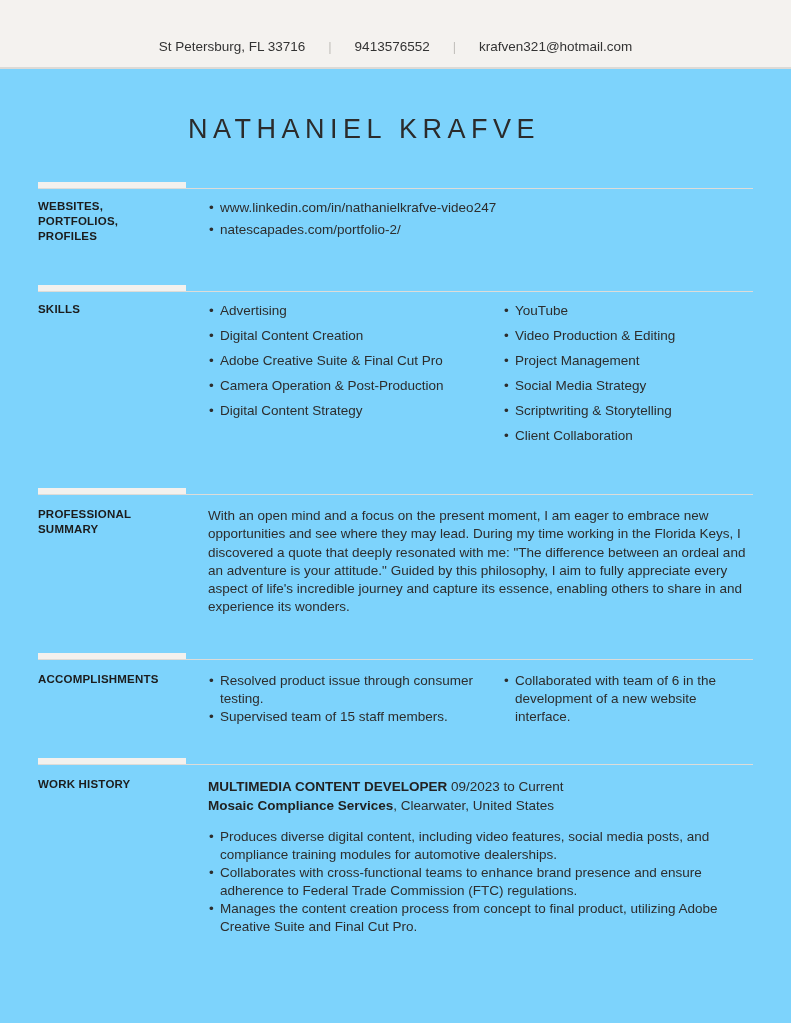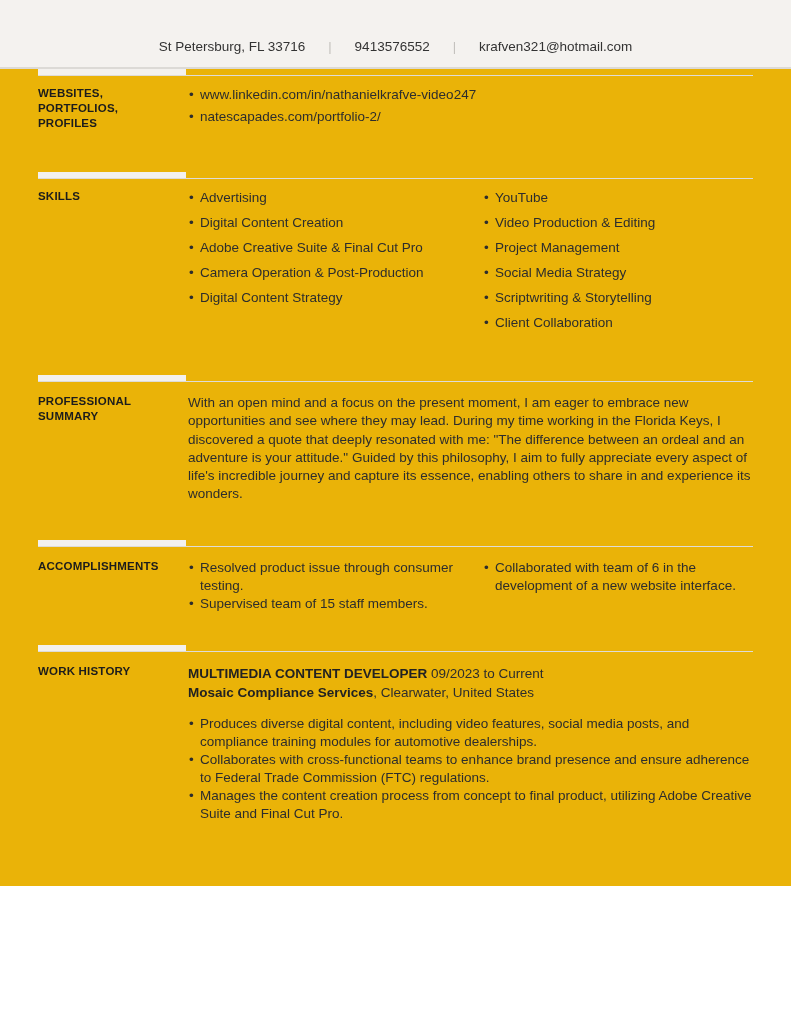--- a/index.html
+++ b/index.html
@@ -3,21 +3,21 @@
 <meta charset="utf-8">
 <style>
   html, body { margin: 0; padding: 0; }
   body {
     width: 791px; height: 1023px;
     background: #ffffff;
     font-family: "Liberation Sans", "DejaVu Sans", sans-serif;
     color: #2d2d2d;
     -webkit-font-smoothing: antialiased;
   }
-  .page { width: 791px; height: 886px; overflow: hidden; background: #eab308; }
+  .page { width: 791px; height: 1023px; overflow: hidden; background: #7dd3fc; }
 
   
   .topbar {
     height: 69px; box-sizing: border-box;
     background: #f4f2ef;
     border-bottom: 2px solid #dcdad6;
     display: flex; justify-content: center; align-items: center;
     padding-top: 26px;
     font-size: 13.5px; color: #333333;
   }
@@ -31,21 +31,21 @@
     line-height: 32px;
     color: #2b2b2b;
     white-space: nowrap;
   }
 
   
   .sections { margin: 0 38px; }
   .divider { height: 6px; border-bottom: 1px solid #dedcd8; }
   .divider-accent { width: 148px; height: 6px; background: #f3f1ee; }
 
-  .section-body { display: flex; }
+  .section-body { display: flex; gap: 20px; }
   .sec-websites .section-body        { padding: 10px 0 41px; }
   .sec-skills .section-body          { padding: 10px 0 36px; }
   .sec-summary .section-body         { padding: 12px 0 36px; }
   .sec-accomplishments .section-body { padding: 12px 0 32px; }
   .sec-work .section-body            { padding: 12px 0 40px; }
 
   .section-label {
     flex: 0 0 150px; width: 150px; box-sizing: border-box;
     padding-right: 8px;
     font-size: 11.5px; font-weight: 700;
@@ -81,20 +81,21 @@
 <div class="page">
 
   <header class="topbar">
     <span>St Petersburg, FL 33716</span>
     <span class="sep">|</span>
     <span>9413576552</span>
     <span class="sep">|</span>
     <span>krafven321@hotmail.com</span>
   </header>
 
+  <h1 class="name">NATHANIEL KRAFVE</h1>
 
   <main class="sections">
 
     <section class="section sec-websites">
       <div class="divider">
         <div class="divider-accent"></div>
       </div>
       <div class="section-body">
         <div class="section-label">WEBSITES, PORTFOLIOS, PROFILES</div>
         <div class="section-content">

